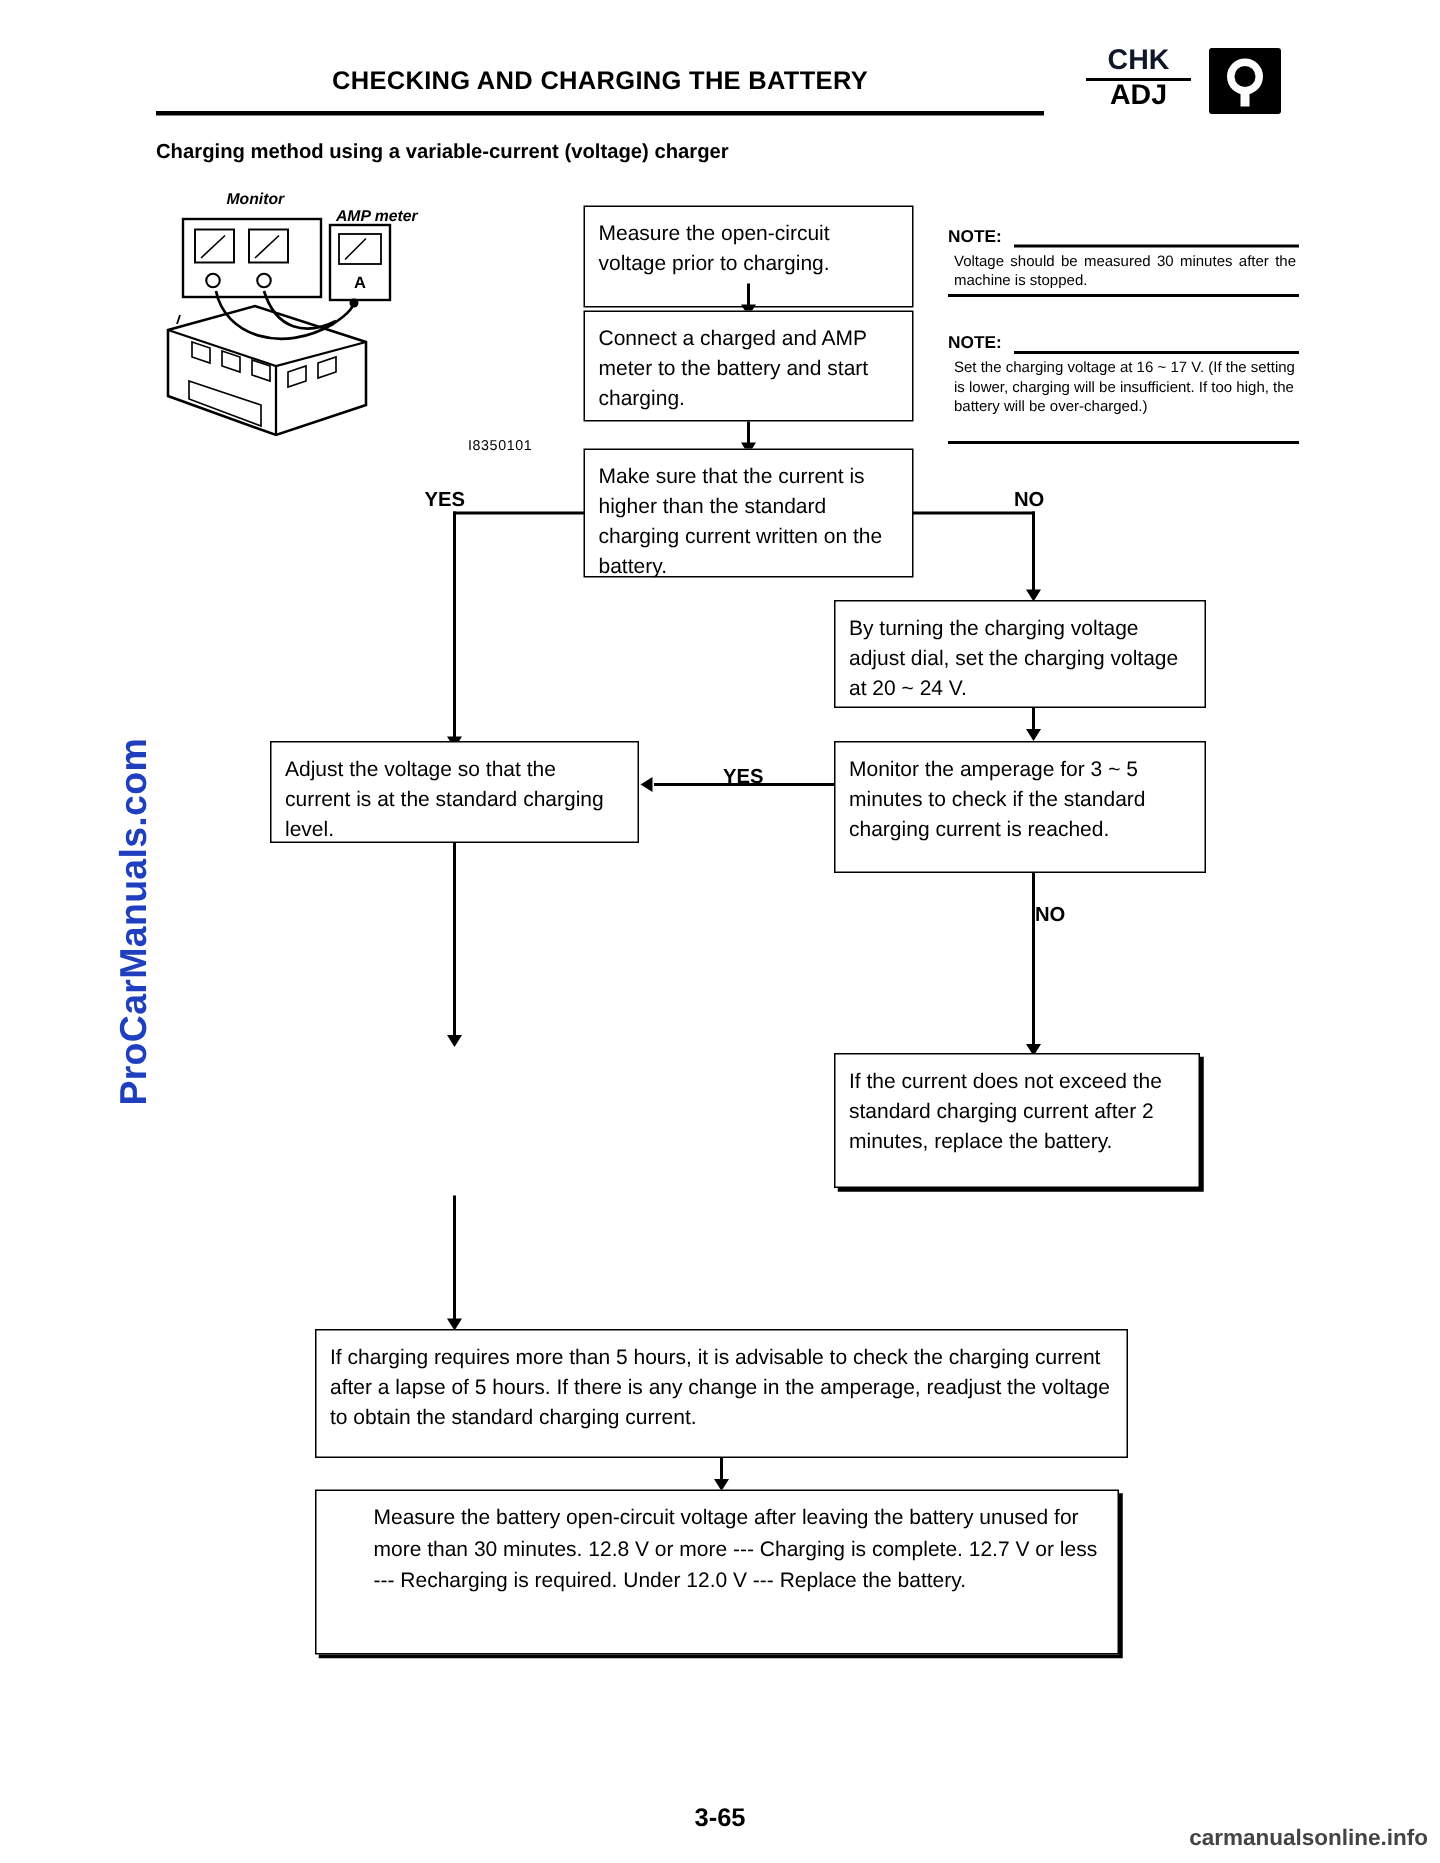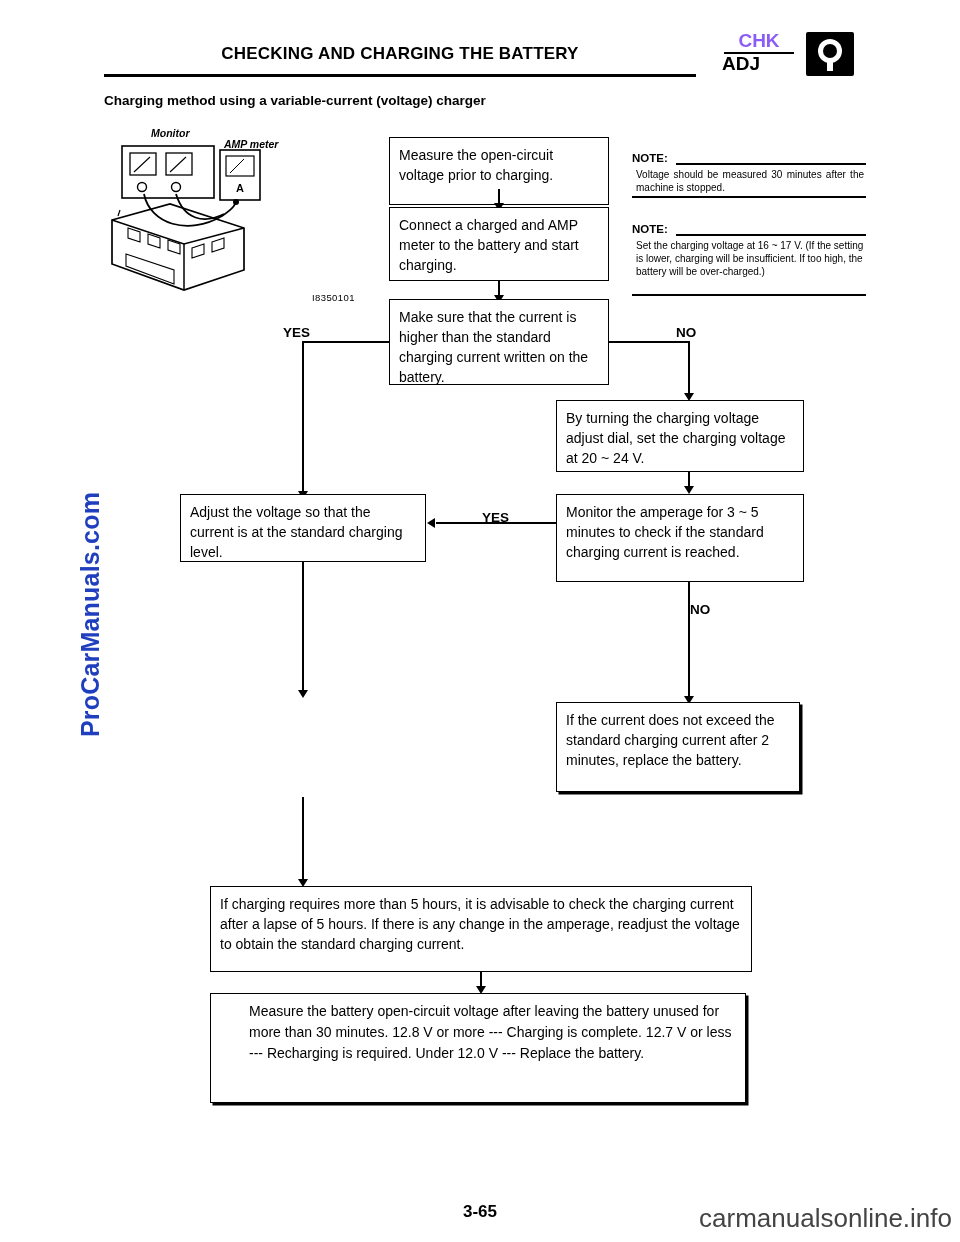--- a/index.html
+++ b/index.html
@@ -10,39 +10,39 @@
   }
   .page{position:absolute;left:0;top:0;width:960px;height:1242px;}
 
   
   .hdr-rule{position:absolute;left:104px;top:74px;width:592px;height:3px;background:#000;}
   .hdr-title{
     position:absolute;left:104px;top:44px;width:592px;
     text-align:center;font-size:17px;font-weight:bold;letter-spacing:.2px;color:#000;
   }
   .hdr-chk{position:absolute;left:722px;top:30px;width:74px;text-align:center;
-    font-size:19px;font-weight:bold;color:#8b5cf6;}
-  .hdr-adj{position:absolute;left:722px;top:53px;width:74px;
+    font-size:19px;font-weight:bold;color:#0f172a;}
+  .hdr-adj{position:absolute;left:722px;top:53px;width:74px;text-align:center;
     font-size:19px;font-weight:bold;color:#000;}
   .hdr-chk-rule{position:absolute;left:724px;top:52px;width:70px;height:2px;background:#000;}
   .hdr-icon{position:absolute;left:806px;top:32px;width:48px;height:44px;background:#000;border-radius:2px;}
   .hdr-icon .disc{position:absolute;left:12px;top:7px;width:24px;height:24px;border-radius:50%;background:#fff;}
   .hdr-icon .disc2{position:absolute;left:17px;top:12px;width:14px;height:14px;border-radius:50%;background:#000;}
   .hdr-icon .stem{position:absolute;left:21px;top:27px;width:6px;height:12px;background:#fff;}
 
   .sub-title{position:absolute;left:104px;top:93px;font-size:13.5px;font-weight:bold;color:#000;}
 
   
   .wm-left{
     position:absolute;left:-60px;top:600px;width:300px;text-align:center;
     transform:rotate(-90deg);transform-origin:center center;
     font-size:25px;font-weight:bold;color:#1f3fbf;letter-spacing:.2px;
   }
   .wm-right{
-    position:absolute;right:8px;bottom:8px;font-size:26px;font-weight:normal;color:#444;
+    position:absolute;right:8px;bottom:8px;font-size:15px;font-weight:bold;color:#444;
   }
   .page-num{position:absolute;left:0;top:1202px;width:960px;text-align:center;
     font-size:17px;font-weight:bold;color:#000;}
 
   
   .box{
     position:absolute;border:1.6px solid #000;background:#fff;
     font-size:14px;line-height:20px;color:#000;padding:7px 9px;box-sizing:border-box;
   }
   .box.dbl{box-shadow:2.5px 2.5px 0 0 #000;}

